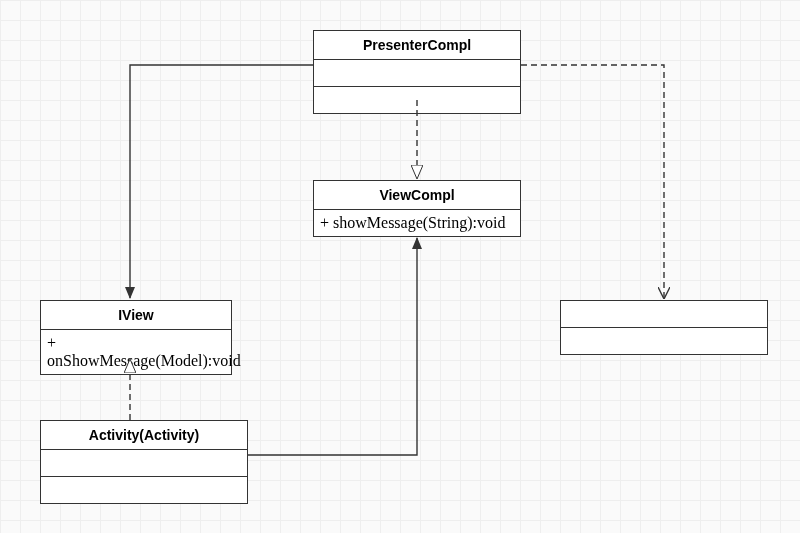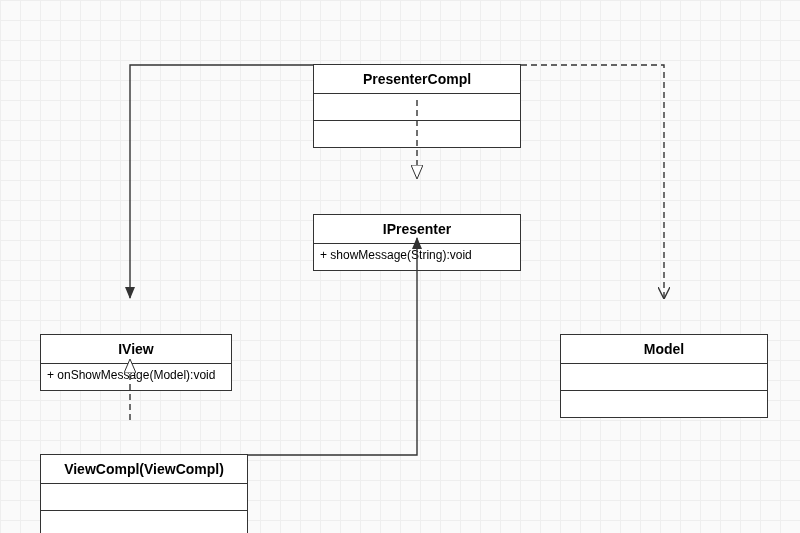--- a/index.html
+++ b/index.html
@@ -14,34 +14,34 @@
     background-size: 20px 20px;
     position: relative;
     font-family: Arial, Helvetica, sans-serif;
   }
 
   .uml-class {
     position: absolute;
     background: #ffffff;
     border: 1px solid #333;
     box-sizing: border-box;
-    margin-top: 34px;
   }
   .uml-name {
     font-weight: bold;
     font-size: 14px;
     text-align: center;
     padding: 6px 4px;
     border-bottom: 1px solid #333;
   }
   .uml-compartment {
     min-height: 18px;
     border-bottom: 1px solid #333;
-    font-size: 12px;
+    font-size: 16px;
     padding: 4px 6px;
+    font-family: Liberation Serif, serif;
   }
   .uml-compartment:last-child {
     border-bottom: none;
   }
 
   svg.wires {
     position: absolute;
     left: 0; top: 0;
     width: 800px; height: 533px;
     pointer-events: none;
@@ -50,37 +50,36 @@
 </head>
 <body>
 
 <div class="uml-class" style="left: 313px; top: 30px; width: 208px;">
   <div class="uml-name">PresenterCompl</div>
   <div class="uml-compartment"></div>
   <div class="uml-compartment"></div>
 </div>
 
 <div class="uml-class" style="left: 313px; top: 180px; width: 208px;">
-  <div class="uml-name">IPresenter</div>
+  <div class="uml-name">ViewCompl</div>
   <div class="uml-compartment">+ showMessage(String):void</div>
 </div>
 
 <div class="uml-class" style="left: 40px; top: 300px; width: 192px;">
   <div class="uml-name">IView</div>
   <div class="uml-compartment">+ onShowMessage(Model):void</div>
 </div>
 
 <div class="uml-class" style="left: 40px; top: 420px; width: 208px;">
-  <div class="uml-name">ViewCompl(ViewCompl)</div>
+  <div class="uml-name">Activity(Activity)</div>
   <div class="uml-compartment"></div>
   <div class="uml-compartment"></div>
 </div>
 
 <div class="uml-class" style="left: 560px; top: 300px; width: 208px;">
-  <div class="uml-name">Model</div>
   <div class="uml-compartment"></div>
   <div class="uml-compartment"></div>
 </div>
 
 <svg class="wires">
   <defs>
 
     <marker id="arrow-solid" markerWidth="12" markerHeight="10" refX="11" refY="5" orient="auto" markerUnits="userSpaceOnUse">
       <path d="M0,0 L12,5 L0,10 Z" fill="#333"></path>
     </marker>

